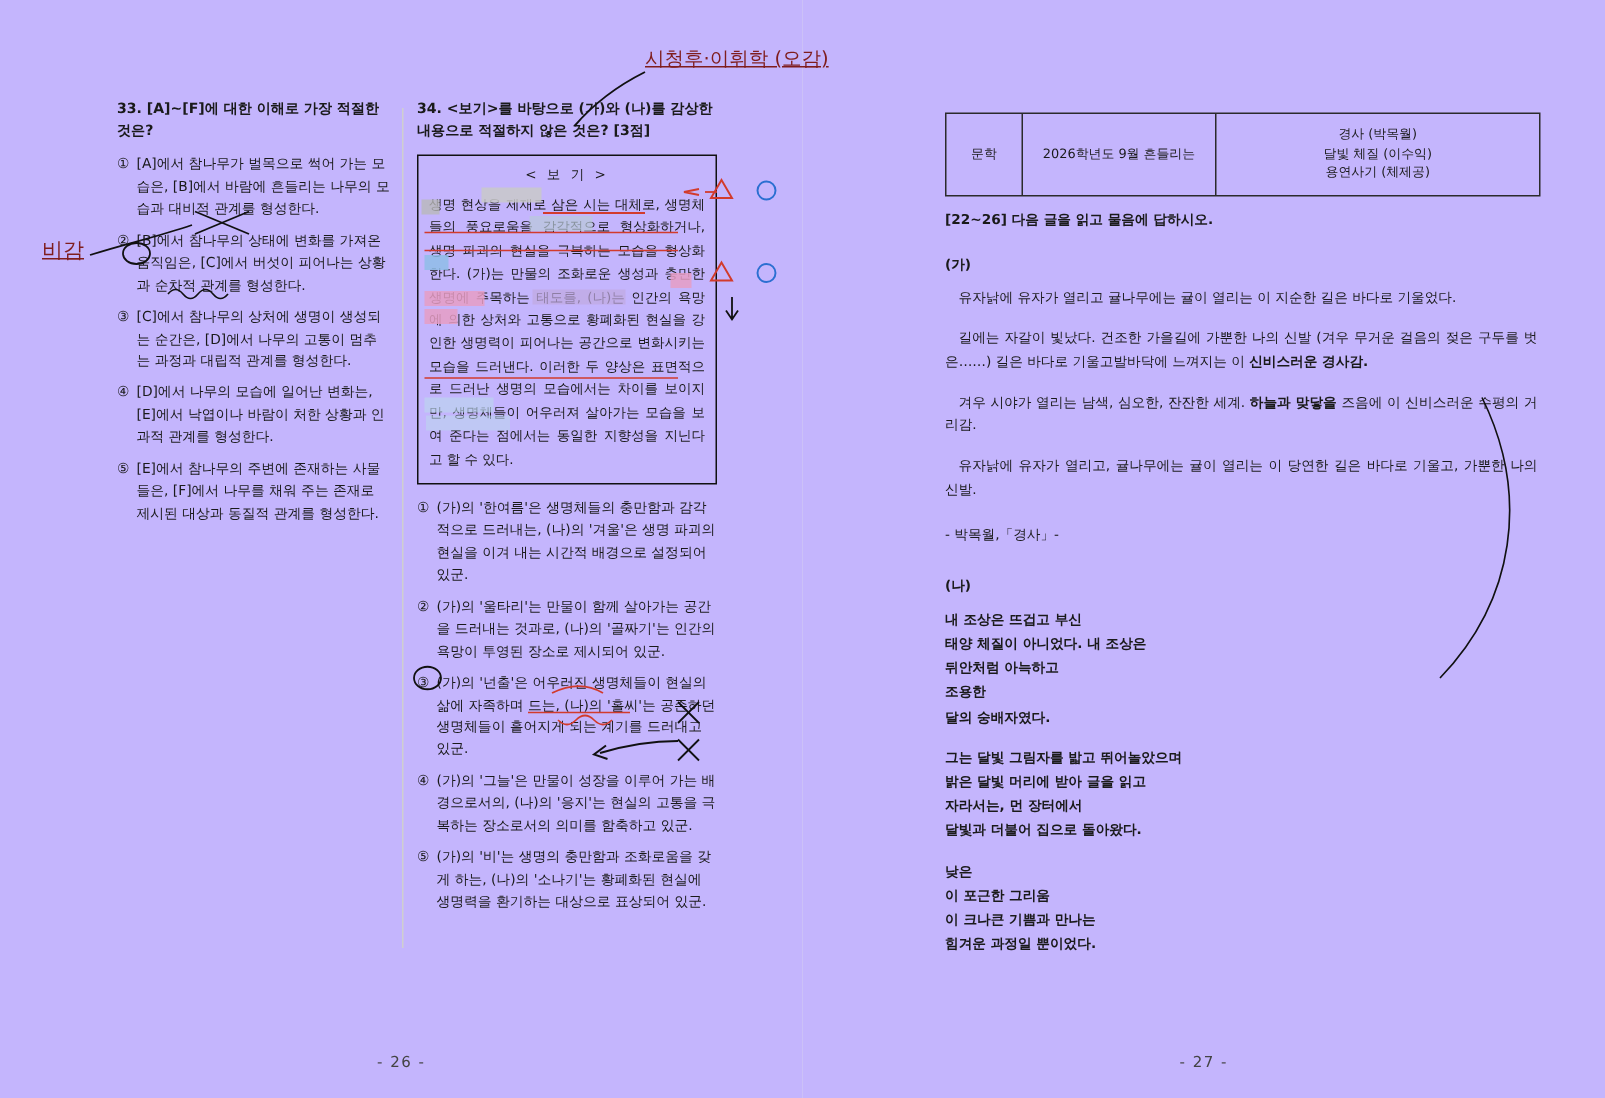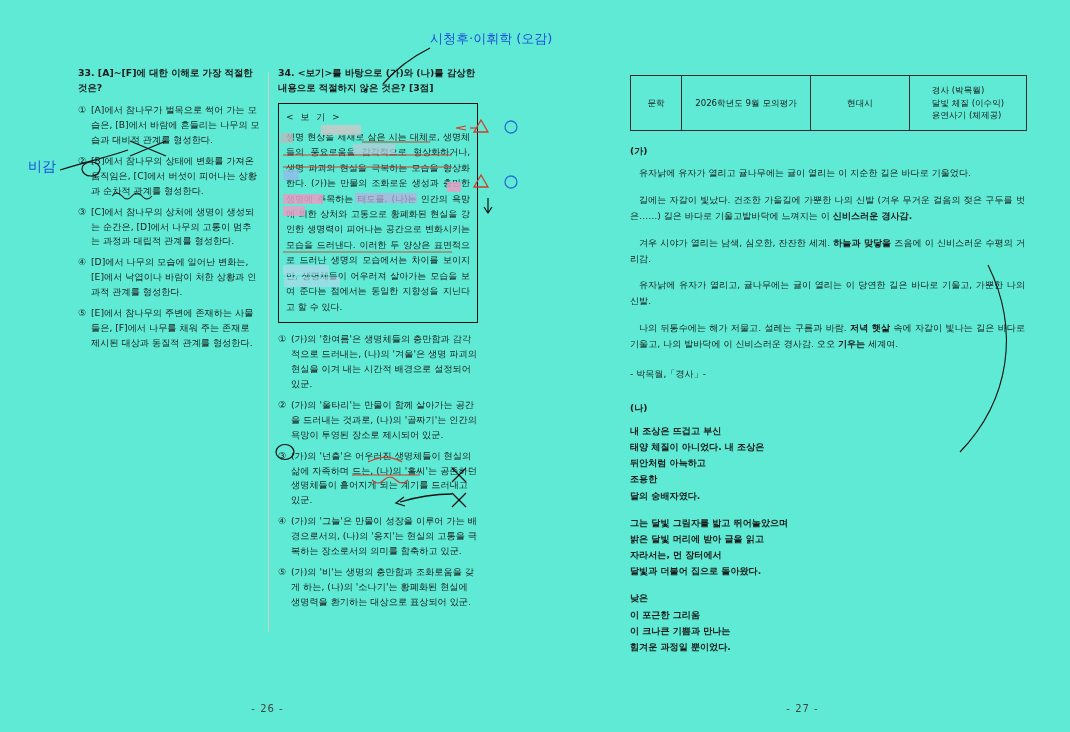--- a/index.html
+++ b/index.html
@@ -4,21 +4,21 @@
 <style>
   html,body{margin:0;padding:0;}
   body{
     width:1070px;height:732px;
     background:#fbfbfb;
     font-family:"DejaVu Sans","Liberation Sans",sans-serif;
     color:#1a1a1a;
     overflow:hidden;
     position:relative;
   }
-  .page{position:absolute;top:0;height:732px;background:#5eead4;}
+  .page{position:absolute;top:0;height:732px;background:#c4b5fd;}
   .page-left{left:0;width:535px;border-right:1px solid #e3e3e3;}
   .page-right{left:535px;width:535px;}
 
   .pagenum{
     position:absolute;bottom:18px;width:100%;text-align:center;
     font-size:10px;color:#444;letter-spacing:1px;
   }
 
   
   .col{position:absolute;top:66px;font-size:9.2px;line-height:1.62;}
@@ -29,51 +29,52 @@
   .qhead{font-weight:bold;font-size:9.4px;line-height:1.55;margin-bottom:8px;}
   .choice{display:flex;margin-bottom:6px;}
   .choice .mk{width:13px;flex:0 0 13px;}
   .choice .tx{flex:1;}
 
   
   .bogi{
     border:1px solid #111;padding:6px 7px 7px 7px;margin:2px 0 9px 0;
     font-size:9px;line-height:1.72;text-align:justify;
   }
-  .bogi-title{text-align:left;font-size:9px;margin-bottom:4px;letter-spacing:2px;}
+  .bogi-title{text-align:center;font-size:9px;margin-bottom:4px;letter-spacing:2px;}
 
   
   .rtable{
     position:absolute;left:630px;top:75px;width:395px;height:54px;
     border:1px solid #2b2b2b;display:flex;font-size:8.6px;
   }
   .rtable .cell{
     display:flex;align-items:center;justify-content:center;
-    border-right:1px solid #2b2b2b;padding:0 4px;line-height:1.45;
+    border-right:1px solid #2b2b2b;padding:0 4px;text-align:center;line-height:1.45;
   }
   .rtable .cell:last-child{border-right:none;}
   .c1{width:42px;}
   .c2{width:120px;}
   .c3{width:90px;}
   .c4{flex:1;justify-content:flex-start;padding-left:8px;text-align:left;}
 
   .rbody{position:absolute;left:630px;top:140px;width:395px;font-size:9.1px;line-height:1.75;}
   .rbody .inst{font-weight:bold;margin-bottom:14px;}
   .rbody .label{font-weight:bold;margin:4px 0 6px 0;}
   .rbody p{margin:0 0 11px 0;text-align:justify;}
   .rbody .indent{text-indent:9px;}
   .rbody .attrib{text-align:left;margin:14px 0 18px 0;}
   .rbody .verse{margin:0 0 11px 0;line-height:1.78;font-weight:bold;}
   b.em{font-weight:bold;}
 
   
   .ink{position:absolute;left:0;top:0;width:1070px;height:732px;pointer-events:none;}
   .hw{
-    position:absolute;color:#1d4ed8;font-family:"DejaVu Sans","Liberation Sans",sans-serif;
+    position:absolute;color:#7f1d1d;font-family:"DejaVu Sans","Liberation Sans",sans-serif;
     font-size:11px;
+    text-decoration:underline;
   }
 </style>
 </head>
 <body>
 
 <div class="page page-left">
 
   <div class="vrule"></div>
 
   <div class="col col-a">
@@ -133,35 +134,34 @@
 
   <div class="pagenum">- 26 -</div>
 </div>
 
 <div class="page page-right">
   <div class="pagenum">- 27 -</div>
 </div>
 
 <div class="rtable">
   <div class="cell c1">문학</div>
-  <div class="cell c2">2026학년도 9월 모의평가</div>
-  <div class="cell c3">현대시</div>
+  <div class="cell c2">2026학년도 9월 흔들리는</div>
   <div class="cell c4" style="white-space:pre-line;">경사 (박목월)
 달빛 체질 (이수익)
 용연사기 (체제공)</div>
 </div>
 
 <div class="rbody">
+  <div class="inst">[22~26] 다음 글을 읽고 물음에 답하시오.</div>
   <div class="label">(가)</div>
 
   <p class="indent">유자낡에 유자가 열리고 귤나무에는 귤이 열리는 이 지순한 길은 바다로 기울었다.</p>
   <p class="indent">길에는 자갈이 빛났다. 건조한 가을길에 가뿐한 나의 신발 (겨우 무거운 걸음의 젖은 구두를 벗은……) 길은 바다로 기울고발바닥에 느껴지는 이 <b class="em">신비스러운 경사감.</b></p>
   <p class="indent">겨우 시야가 열리는 남색, 심오한, 잔잔한 세계. <b class="em">하늘과 맞닿을</b> 즈음에 이 신비스러운 수평의 거리감.</p>
   <p class="indent">유자낡에 유자가 열리고, 귤나무에는 귤이 열리는 이 당연한 길은 바다로 기울고, 가뿐한 나의 신발.</p>
-  <p class="indent">나의 뒤통수에는 해가 저물고. 설레는 구름과 바람. <b class="em">저녁 햇살</b> 속에 자갈이 빛나는 길은 바다로 기울고, 나의 발바닥에 이 신비스러운 경사감. 오오 <b class="em">기우는</b> 세계여.</p>
 
   <div class="attrib">- 박목월,「경사」-</div>
 
   <div class="label">(나)</div>
   <div class="verse" style="white-space:pre-line;">내 조상은 뜨겁고 부신
 태양 체질이 아니었다. 내 조상은
 뒤안처럼 아늑하고
 조용한
 달의 숭배자였다.</div>
   <div class="verse" style="white-space:pre-line;">그는 달빛 그림자를 밟고 뛰어놀았으며

